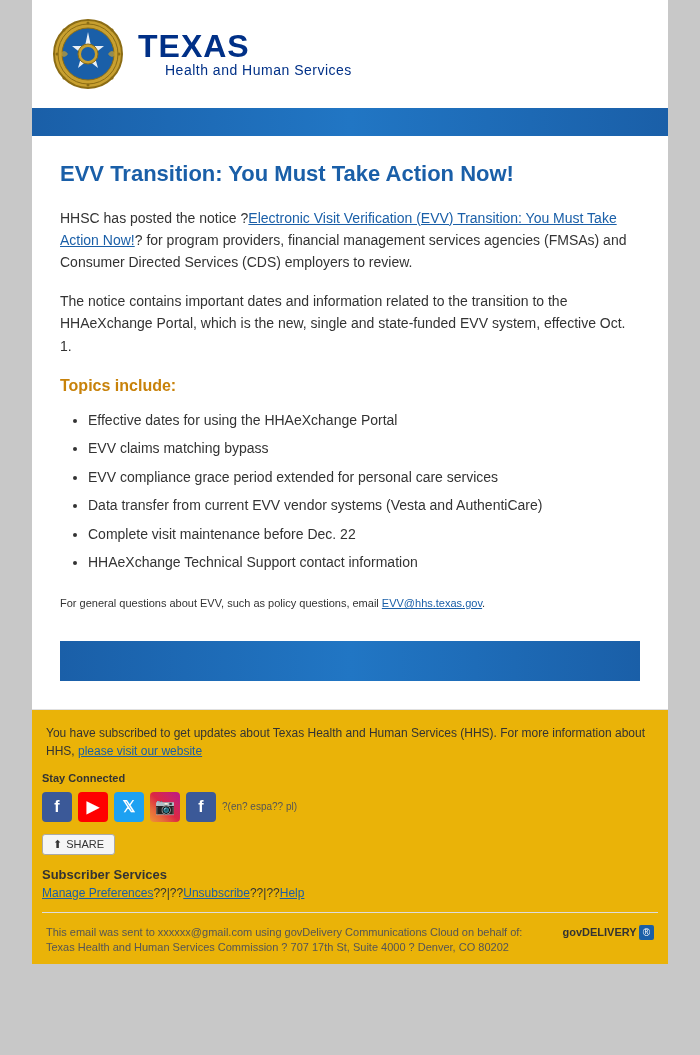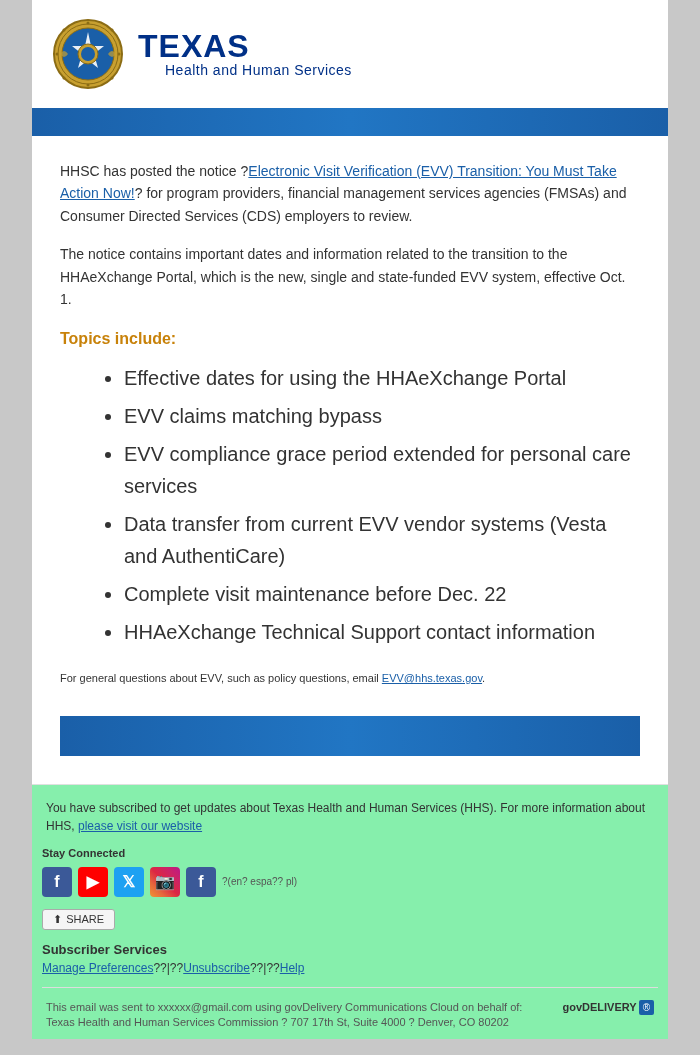--- a/index.html
+++ b/index.html
@@ -89,45 +89,44 @@
       font-weight: bold;
       color: #c8820a;
       margin-bottom: 14px;
     }
     .topics-list {
       list-style: disc;
       padding-left: 28px;
       margin-bottom: 22px;
     }
     .topics-list li {
-      font-size: 20px;
+      font-size: 14px;
       color: #333;
       line-height: 1.6;
       margin-bottom: 6px;
-      margin-left: 36px;
     }
     .closing-text {
       font-size: 11px;
       color: #333;
       line-height: 1.6;
       margin-bottom: 0;
     }
     .closing-text a {
       color: #1a5fa8;
       text-decoration: underline;
     }
     
     .bottom-bar {
       height: 40px;
       background: linear-gradient(to right, #1a5fa8, #2176c4, #1a5fa8);
       margin-top: 28px;
     }
     
     .footer-section {
-      background: #86efac;
+      background: #eab308;
       padding: 14px 10px 8px 10px;
       font-size: 12px;
       color: #333;
       border-top: 1px solid #e0e0e0;
     }
     .footer-subscription {
       font-size: 12px;
       color: #333;
       line-height: 1.5;
       margin-bottom: 12px;
@@ -272,20 +271,21 @@
       <div class="logo-text">
         <span class="logo-texas">TEXAS</span>
         <span class="logo-hhs">Health and Human Services</span>
       </div>
     </div>
 
     <div class="banner-bar"></div>
 
     <div class="main-content">
 
+      <h1 class="page-title">EVV Transition: You Must Take Action Now!</h1>
 
       <p class="intro-text">
         <span>HHSC has posted the notice ?</span><a href="#">Electronic Visit Verification (EVV) Transition: You Must Take Action Now!</a><span>? for program providers, financial management services agencies (FMSAs) and Consumer Directed Services (CDS) employers to review.</span>
       </p>
 
       <p class="body-text">The notice contains important dates and information related to the transition to the HHAeXchange Portal, which is the new, single and state-funded EVV system, effective Oct. 1.</p>
 
       <p class="topics-heading">Topics include:</p>
 
       <ul class="topics-list">

